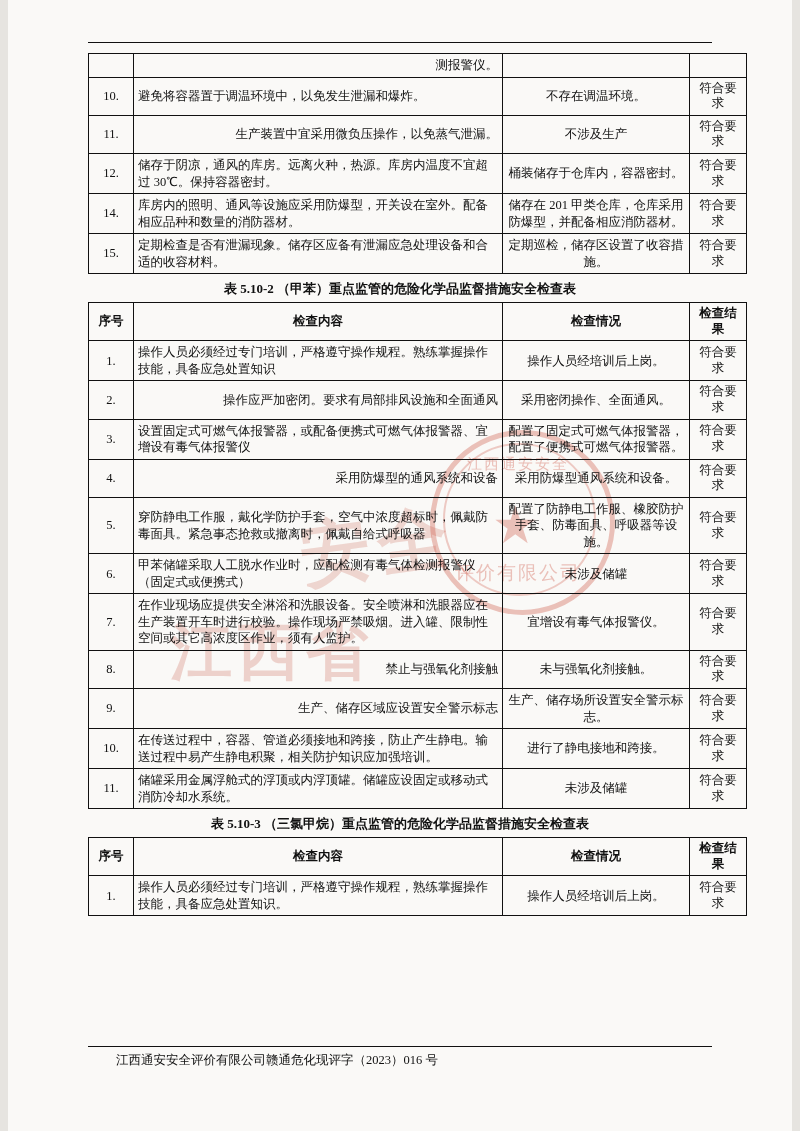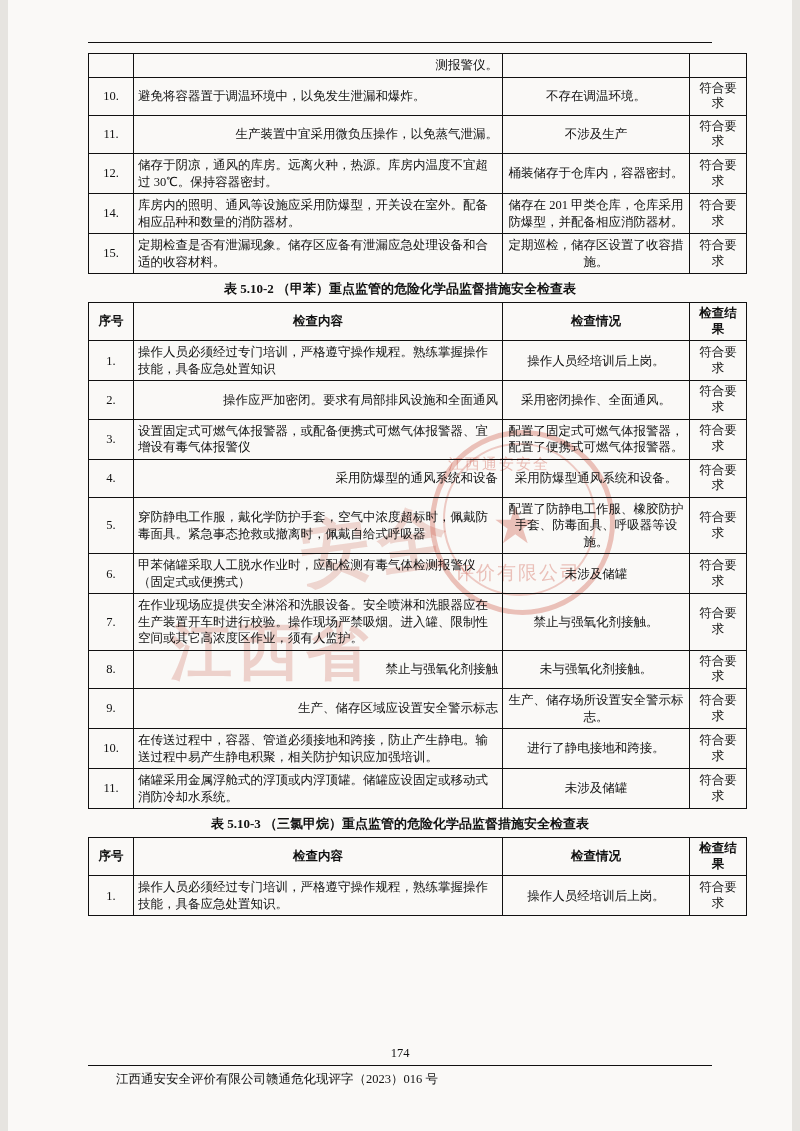--- a/index.html
+++ b/index.html
@@ -90,21 +90,21 @@
     position:absolute;left:443px;top:443px;
     width:149px;height:149px;border-radius:50%;
     border:2px solid rgba(200,60,40,0.25);
   }
   .wm-star{
     position:absolute;left:492px;top:495px;
     font-size:52px;color:rgba(200,60,40,0.30);
   }
   .wm-seal-txt{
     position:absolute;left:448px;top:455px;width:140px;
-    font-size:15px;color:rgba(200,60,40,0.32);
+    text-align:center;font-size:15px;color:rgba(200,60,40,0.32);
     letter-spacing:2px;
   }
   .wm-seal-txt2{
     position:absolute;left:448px;top:560px;width:140px;
     text-align:center;font-size:19px;color:rgba(200,60,40,0.30);
     letter-spacing:2px;
   }
   .edge-l{position:absolute;left:0;top:0;width:8px;height:1131px;background:#e6e4e0;}
   .edge-r{position:absolute;right:0;top:0;width:8px;height:1131px;background:#e6e4e0;}
 </style>
@@ -211,21 +211,21 @@
       </tr>
       <tr>
         <td class="c-idx">6.</td>
         <td class="c-content">甲苯储罐采取人工脱水作业时，应配检测有毒气体检测报警仪（固定式或便携式）</td>
         <td class="c-status">未涉及储罐</td>
         <td class="c-result">符合要求</td>
       </tr>
       <tr>
         <td class="c-idx">7.</td>
         <td class="c-content">在作业现场应提供安全淋浴和洗眼设备。安全喷淋和洗眼器应在生产装置开车时进行校验。操作现场严禁吸烟。进入罐、限制性空间或其它高浓度区作业，须有人监护。</td>
-        <td class="c-status">禁止与强氧化剂接触。</td>
+        <td class="c-status">宜增设有毒气体报警仪。</td>
         <td class="c-result">符合要求</td>
       </tr>
       <tr>
         <td class="c-idx">8.</td>
         <td class="c-content ctr">禁止与强氧化剂接触</td>
         <td class="c-status">未与强氧化剂接触。</td>
         <td class="c-result">符合要求</td>
       </tr>
       <tr>
         <td class="c-idx">9.</td>
@@ -262,20 +262,19 @@
         <td class="c-idx">1.</td>
         <td class="c-content">操作人员必须经过专门培训，严格遵守操作规程，熟练掌握操作技能，具备应急处置知识。</td>
         <td class="c-status">操作人员经培训后上岗。</td>
         <td class="c-result">符合要求</td>
       </tr>
     </tbody>
       </table>
   </div>
 
   <div class="footer">
-    <div class="pagenum">174</div>
     <div class="hr-bot"></div>
     <div class="foot-row">
       <div>江西通安安全评价有限公司</div>
       <div>赣通危化现评字（2023）016 号</div>
     </div>
   </div>
 </div>
 
 </body></html>

